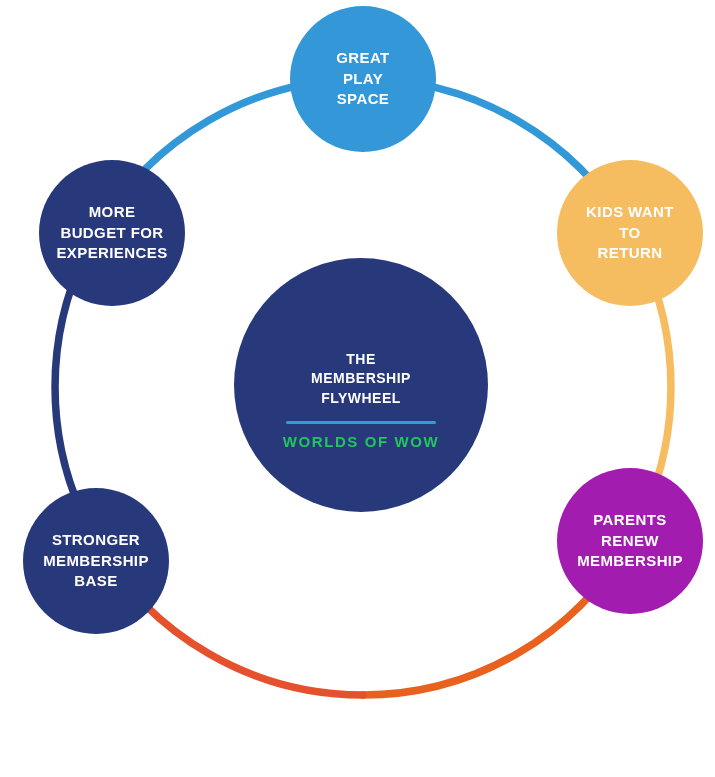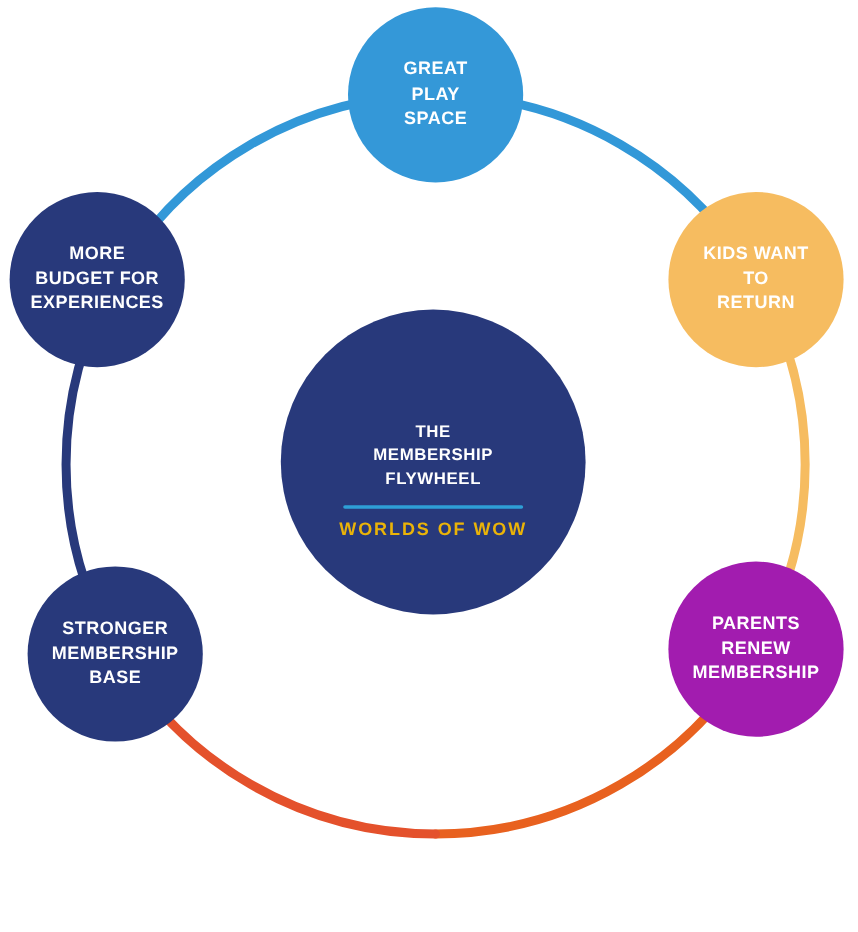--- a/index.html
+++ b/index.html
@@ -43,22 +43,22 @@
     font-size: 15px;
     line-height: 1.38;
     letter-spacing: 0.4px;
     white-space: pre-line;
     text-transform: uppercase;
   }
   .node-top        { left: 290px; top: 6px;   }
   .node-kids       { left: 557px; top: 160px; }
   .node-parents    { left: 557px; top: 468px; }
   .node-habitual   { left: 290px; top: 623px; }
-  .node-stronger   { left: 23px;  top: 472px; }
-  .node-budget     { left: 8px;  top: 160px; }
+  .node-stronger   { left: 23px;  top: 488px; }
+  .node-budget     { left: 39px;  top: 160px; }
 
   .center-circle {
     position: absolute;
     left: 234px;
     top: 258px;
     width: 254px;
     height: 254px;
     border-radius: 50%;
     display: flex;
     flex-direction: column;
@@ -134,16 +134,16 @@
     <span class="node-label">MORE
 BUDGET FOR
 EXPERIENCES</span>
   </div>
 
   <div class="center-circle" style="background-color: rgb(40, 57, 123);">
     <div class="center-title">THE
 MEMBERSHIP
 FLYWHEEL</div>
     <div class="center-divider" style="background-color: rgb(46, 159, 214);"></div>
-    <div class="center-subtitle" style="color: #eab308;">WORLDS OF WOW</div>
+    <div class="center-subtitle" style="color: #22c55e;">WORLDS OF WOW</div>
   </div>
 
 </div>
 
 </body></html>

